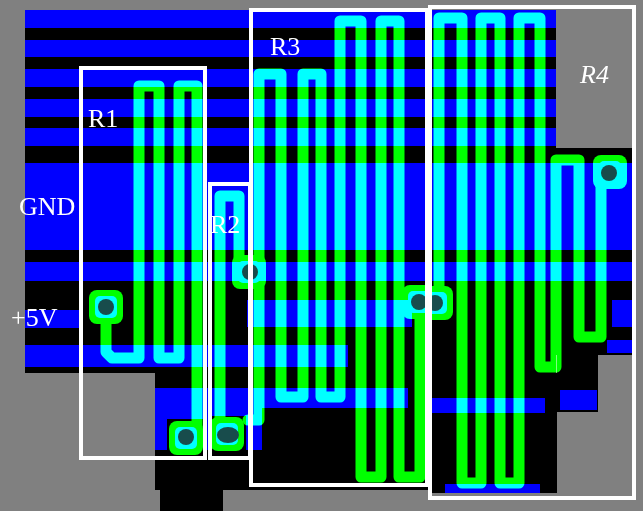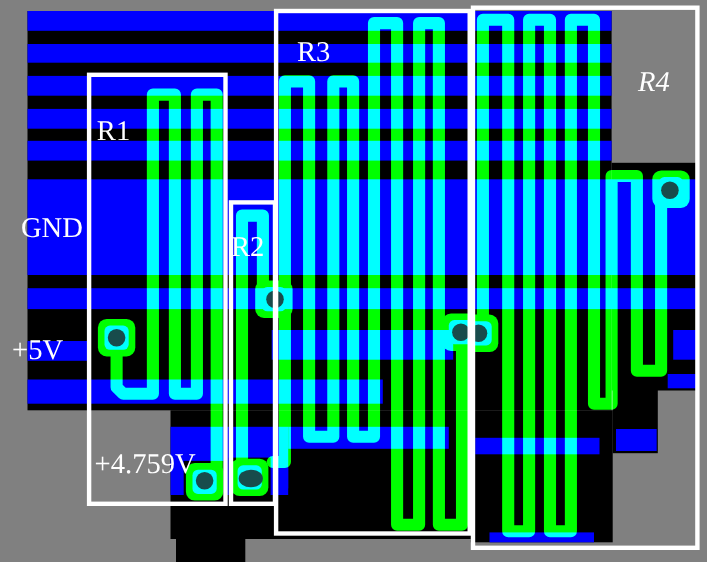--- a/index.html
+++ b/index.html
@@ -109,18 +109,17 @@
     <g>
       <rect class="outline" x="81" y="68" width="124" height="390"></rect>
       <rect class="outline" x="210" y="184" width="40" height="274"></rect>
       <rect class="outline" x="251" y="10" width="176" height="475"></rect>
       <rect class="outline" x="430" y="7" width="204" height="491"></rect>
     </g>
   </svg>
 
   <div class="lbl lbl-gnd">GND</div>
   <div class="lbl lbl-5v">+5V</div>
-  <div class="lbl lbl-vout">+4.759V</div>
   <div class="lbl lbl-r1">R1</div>
   <div class="lbl lbl-r2">R2</div>
   <div class="lbl lbl-r3">R3</div>
   <div class="lbl lbl-r4">R4</div>
 </div>
 
 </body></html>

